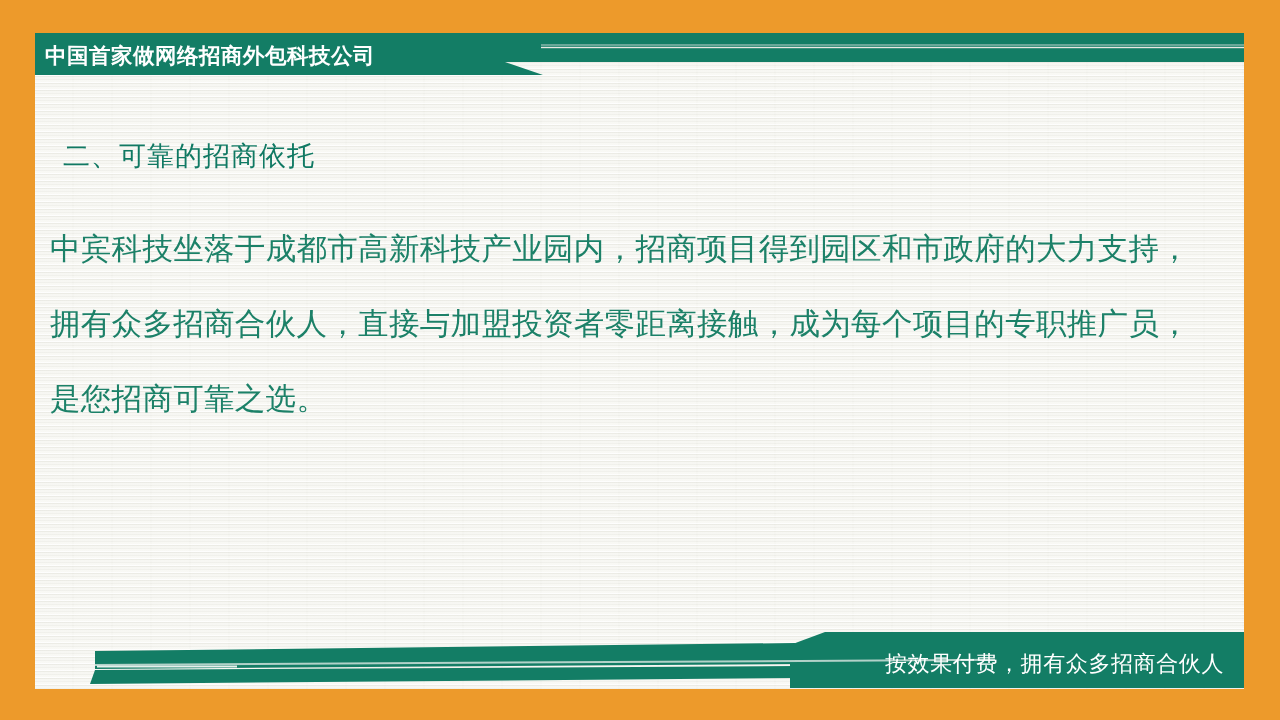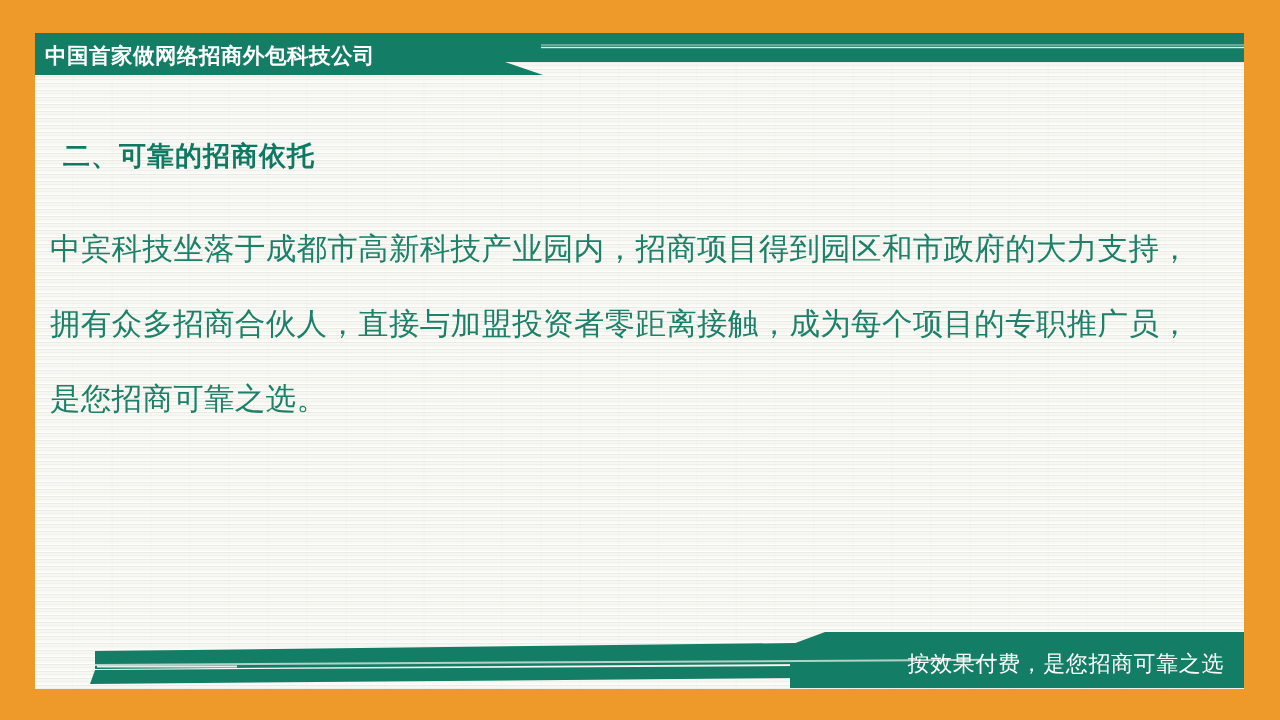--- a/index.html
+++ b/index.html
@@ -77,21 +77,21 @@
     white-space: nowrap;
     z-index: 6;
   }
 
   
   #section-heading {
     position: absolute;
     left: 63px;
     top: 138px;
     font-size: 27px;
-    font-weight: bold;
+    font-weight: normal;
     color: #107963;
     letter-spacing: 1px;
     white-space: nowrap;
     z-index: 5;
   }
 
   
   #body-paragraph {
     position: absolute;
     left: 50px;
@@ -163,15 +163,15 @@
       <path d="M755,33 L790,20 L1209,20 L1209,76 L755,76 Z" fill="#137d65"></path>
 
       <path d="M60,39 L760,31 L760,52 L60,57 Z" fill="#137d65"></path>
       <path d="M60,58 L760,54 L760,66 L55,72 Z" fill="#137d65"></path>
 
       <rect x="60" y="52" width="900" height="2" fill="#cfe0da" opacity="0.85" transform="rotate(-0.33 60 52)"></rect>
 
       <rect x="62" y="53.5" width="140" height="2" fill="#e6efeb"></rect>
     </svg>
   </div>
-  <div id="footer-text">按效果付费，是您招商可靠之选</div>
+  <div id="footer-text">按效果付费，拥有众多招商合伙人</div>
 
 </div>
 
 </body></html>

